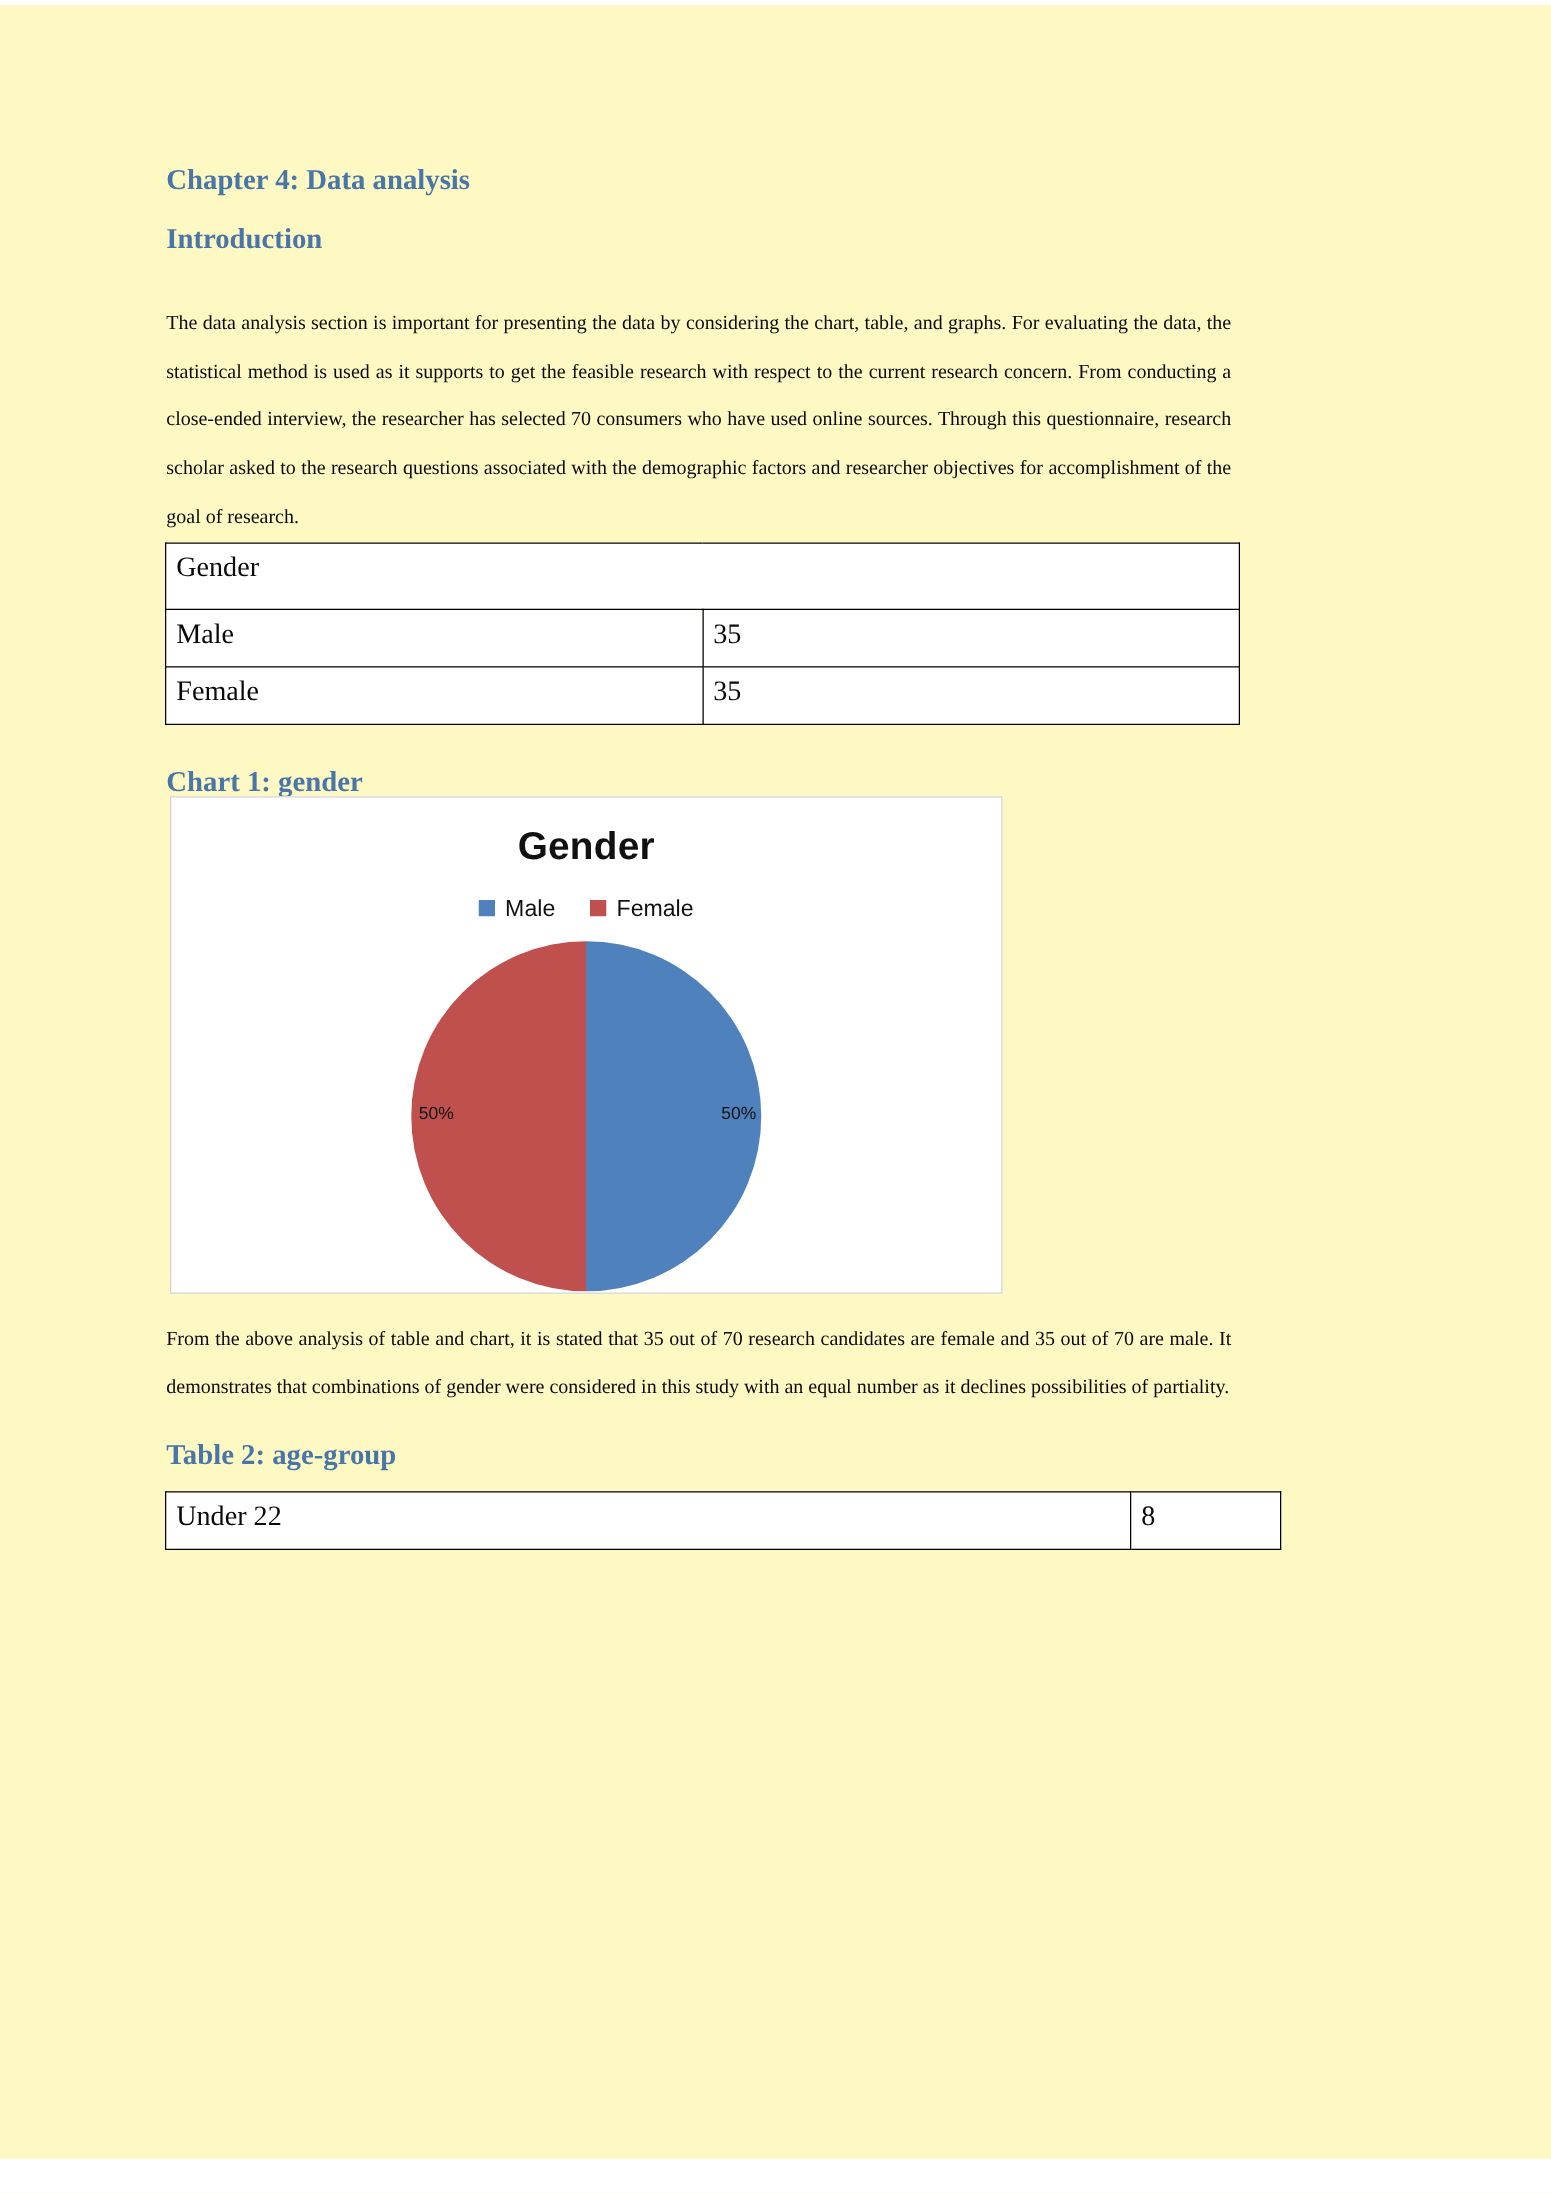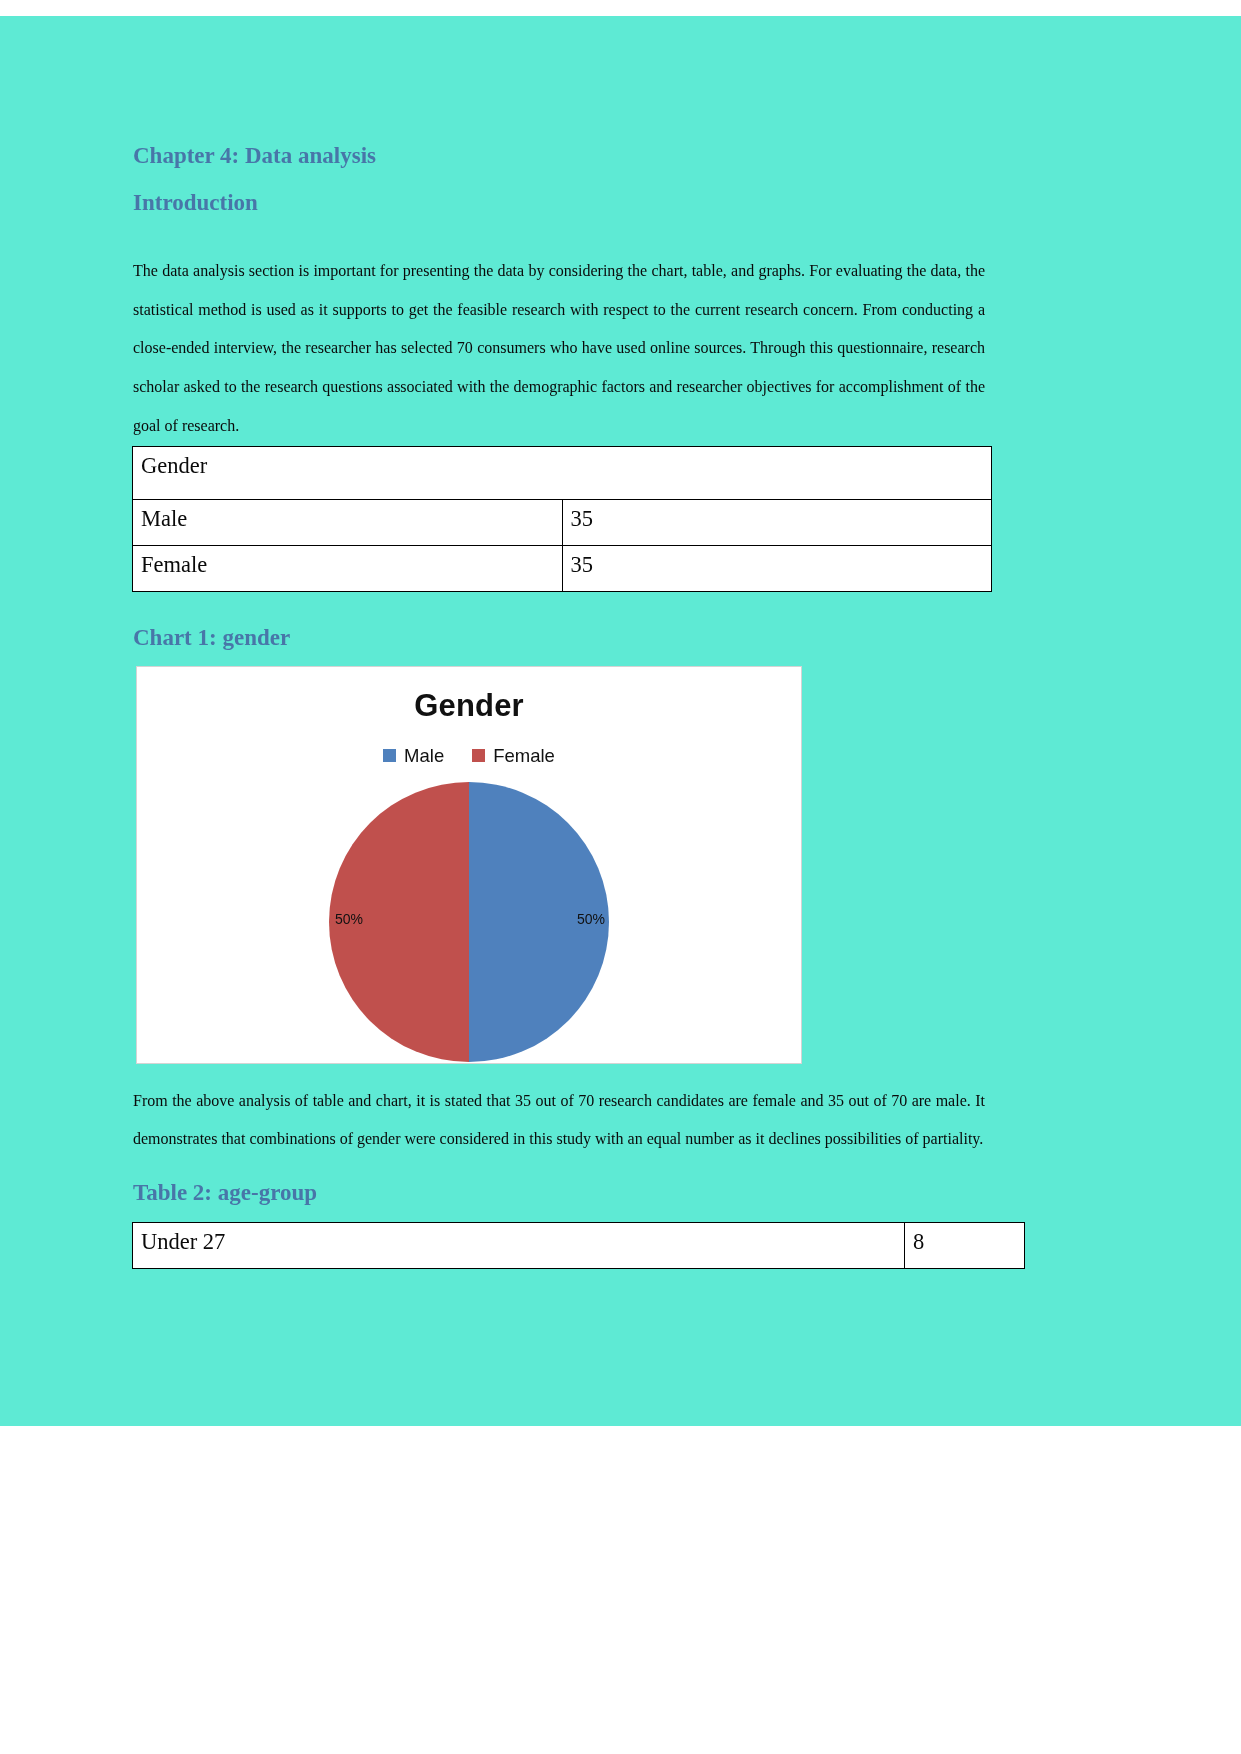--- a/index.html
+++ b/index.html
@@ -11,24 +11,24 @@
     width: 1241px;
     height: 1754px;
     position: relative;
     font-family: "Liberation Serif", "DejaVu Serif", serif;
     color: #000000;
     overflow: hidden;
   }
 
   .page {
     position: absolute;
-    left: 0; top: 16px;
+    left: 0; top: 4px;
     width: 1241px;
-    height: 1410px;
-    background: #5eead4;
+    height: 1723px;
+    background: #fef9c3;
   }
 
   .content {
     position: absolute;
     left: 133px;
     top: 128px;
     width: 852px;
   }
 
   
@@ -37,21 +37,21 @@
     font-weight: bold;
     font-size: 23px;
     line-height: 1.0;
     margin: 0 0 0 0;
     font-family: "Liberation Serif", "DejaVu Serif", serif;
   }
   .h-chapter { margin-bottom: 24px; }
   .h-intro   { margin-bottom: 38px; }
   .h-41      { margin-top: 22px; margin-bottom: 22px; }
   .h-tbl1    { margin-top: 22px; margin-bottom: 18px; }
-  .h-chart1  { margin-top: 34px; margin-bottom: 17px; }
+  .h-chart1  { margin-top: 34px; }
   .h-tbl2    { margin-top: 22px; margin-bottom: 18px; }
 
   
   p.body {
     font-size: 16px;
     line-height: 38.7px;
     text-align: justify;
     text-justify: inter-word;
     margin: 0;
     color: #0a0a0a;
@@ -215,20 +215,20 @@
 
     <div style="height:18px"></div>
 
     <p class="body">From the above analysis of table and chart, it is stated that 35 out of 70 research candidates are female and 35 out of 70 are male. It demonstrates that combinations of gender were considered in this study with an equal number as it declines possibilities of partiality.</p>
 
     <div class="h-blue h-tbl2" style="color: rgb(72, 118, 168);">Table 2: age-group</div>
 
     <table class="doc-table">
       <tbody>
       <tr class="data-row">
-        <td class="col-label-2 cell-indent" style="border-color: rgb(0, 0, 0);">Under 27</td>
+        <td class="col-label-2 cell-indent" style="border-color: rgb(0, 0, 0);">Under 22</td>
         <td class="col-value-2" style="border-color: rgb(0, 0, 0);">8</td>
       </tr>
     </tbody>
       </table>
 
   </div>
 </div>
 
 </body></html>

